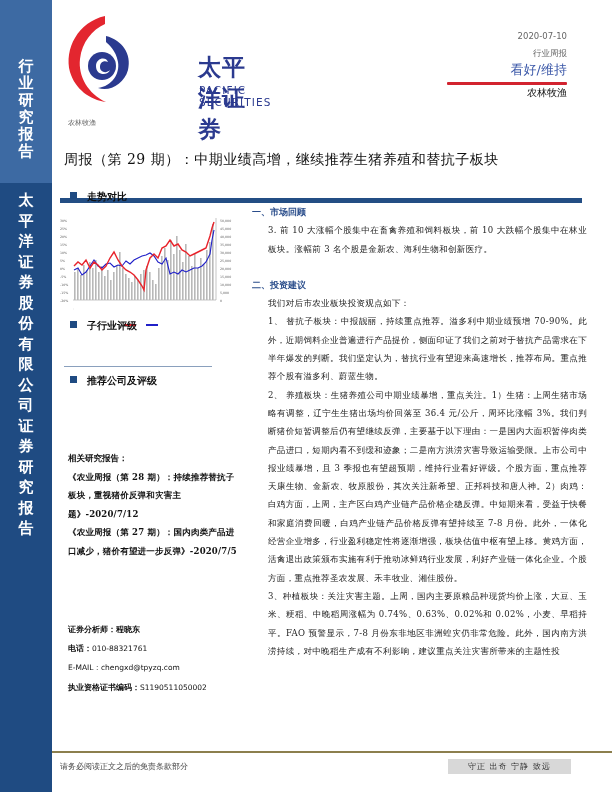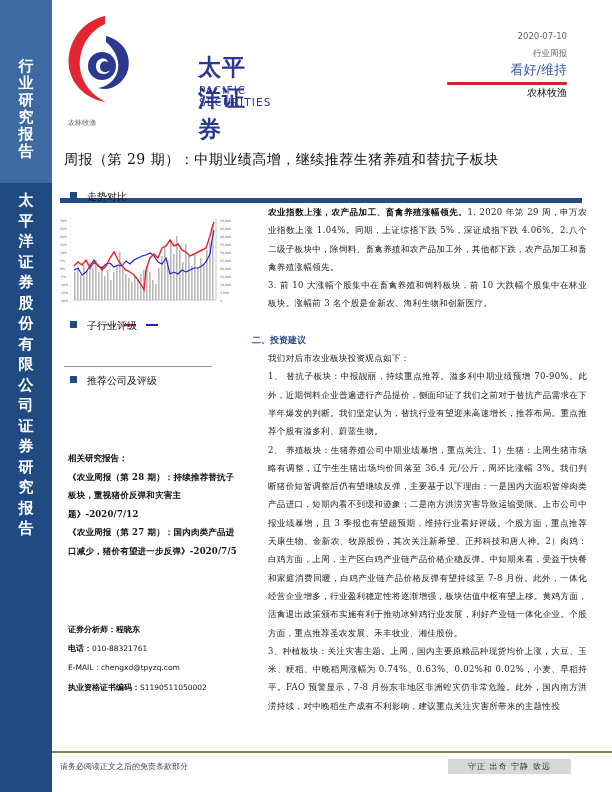--- a/index.html
+++ b/index.html
@@ -27,21 +27,21 @@
   .hdr-type { font-size: 8.5px; color: #666; line-height: 17px; }
   .hdr-rating { font-size: 13px; color: #3a57a8; line-height: 15px; }
   .hdr-redline { position: absolute; right: 45px; top: 82px; width: 120px; height: 3px; background: #d2232f; border-radius: 1px; }
   .hdr-sector { position: absolute; right: 45px; top: 86px; font-size: 10px; color: #111; font-family: "DejaVu Sans", "Liberation Sans", sans-serif; }
 
   .crumb { position: absolute; left: 68px; top: 118px; font-size: 7px; color: #666; }
   .title { position: absolute; left: 64px; top: 151px; font-size: 14px; color: #111; letter-spacing: 0.5px; white-space: nowrap; }
   .title-rule { position: absolute; left: 60px; top: 198px; width: 522px; height: 5px; background: #234e84; }
 
   
-  .sec-head { position: absolute; left: 70px; font-size: 10px; font-weight: normal; color: #111; white-space: nowrap; }
+  .sec-head { position: absolute; left: 70px; font-size: 10px; font-weight: bold; color: #111; white-space: nowrap; }
   .sec-head .sq { display: inline-block; width: 7px; height: 7px; background: #1f4b82; margin-right: 10px; vertical-align: 1px; }
   .left-rule { position: absolute; left: 64px; top: 366px; width: 148px; height: 1px; background: #8aa0bd; }
 
   .chart { position: absolute; left: 60px; top: 210px; width: 180px; height: 120px; }
   .legend { position: absolute; left: 97px; top: 323px; font-size: 4px; color: #777; white-space: nowrap; font-family: "DejaVu Sans", sans-serif; }
   .legend i { display: inline-block; width: 12px; height: 2px; vertical-align: 1px; margin: 0 2px 0 6px; }
 
   .related { position: absolute; left: 68px; top: 449px; width: 175px; font-size: 8.5px; font-weight: bold; line-height: 18.6px; color: #111; }
   .related .rel-item { letter-spacing: 0.2px; }
   .analyst { position: absolute; left: 68px; top: 620px; width: 180px; font-size: 8px; font-weight: bold; line-height: 18.6px; color: #111; }
@@ -224,21 +224,21 @@
 </div>
 
 <div class="analyst">
   <div><span>证券分析师：</span><span>程晓东</span></div>
   <div><span>电话：</span><span class="norm">010-88321761</span></div>
   <div><span class="norm">E-MAIL：</span><span class="norm">chengxd@tpyzq.com</span></div>
   <div><span>执业资格证书编码：</span><span class="norm">S1190511050002</span></div>
 </div>
 
 <div class="body-col">
-  <div class="para"><b>农业指数上涨，农产品加工、畜禽养殖涨幅领先。</b><span>1. 2020 年第 29 周，申万农业指数上涨 1.04%。同期，上证综指下跌 5%，深证成指下跌 4.06%。2.八个二级子板块中，除饲料、畜禽养殖和农产品加工外，其他都下跌，农产品加工和畜禽养殖涨幅领先。</span></div>
+  <div><span class="h-num">一、</span><span class="h-num">市场回顾</span></div>
   <div class="para">3. 前 10 大涨幅个股集中在畜禽养殖和饲料板块，前 10 大跌幅个股集中在林业板块。涨幅前 3 名个股是金新农、海利生物和创新医疗。</div>
   <div class="gap"></div>
   <div><span class="h-num">二、</span><span class="h-num">投资建议</span></div>
   <div class="para">我们对后市农业板块投资观点如下：</div>
   <div class="para">1、 替抗子板块：中报靓丽，持续重点推荐。溢多利中期业绩预增 70-90%。此外，近期饲料企业普遍进行产品提价，侧面印证了我们之前对于替抗产品需求在下半年爆发的判断。我们坚定认为，替抗行业有望迎来高速增长，推荐布局。重点推荐个股有溢多利、蔚蓝生物。</div>
   <div class="para">2、 养殖板块：生猪养殖公司中期业绩暴增，重点关注。1）生猪：上周生猪市场略有调整，辽宁生生猪出场均价回落至 36.4 元/公斤，周环比涨幅 3%。我们判断猪价短暂调整后仍有望继续反弹，主要基于以下理由：一是国内大面积暂停肉类产品进口，短期内看不到缓和迹象；二是南方洪涝灾害导致运输受限。上市公司中报业绩暴增，且 3 季报也有望超预期，维持行业看好评级。个股方面，重点推荐天康生物、金新农、牧原股份，其次关注新希望、正邦科技和唐人神。2）肉鸡：白鸡方面，上周，主产区白鸡产业链产品价格企稳反弹。中短期来看，受益于快餐和家庭消费回暖，白鸡产业链产品价格反弹有望持续至 7-8 月份。此外，一体化经营企业增多，行业盈利稳定性将逐渐增强，板块估值中枢有望上移。黄鸡方面，活禽退出政策颁布实施有利于推动冰鲜鸡行业发展，利好产业链一体化企业。个股方面，重点推荐圣农发展、禾丰牧业、湘佳股份。</div>
   <div class="para">3、种植板块：关注灾害主题。上周，国内主要原粮品种现货均价上涨，大豆、玉米、粳稻、中晚稻周涨幅为 0.74%、0.63%、0.02%和 0.02%，小麦、早稻持平。FAO 预警显示，7-8 月份东非地区非洲蝗灾仍非常危险。此外，国内南方洪涝持续，对中晚稻生产成有不利影响，建议重点关注灾害所带来的主题性投</div>
 </div>
 
 <div class="foot-rule"></div>

